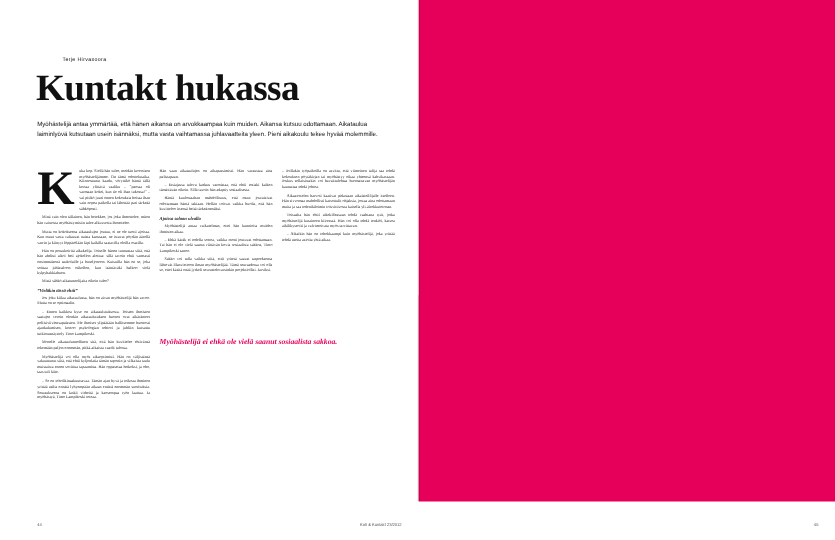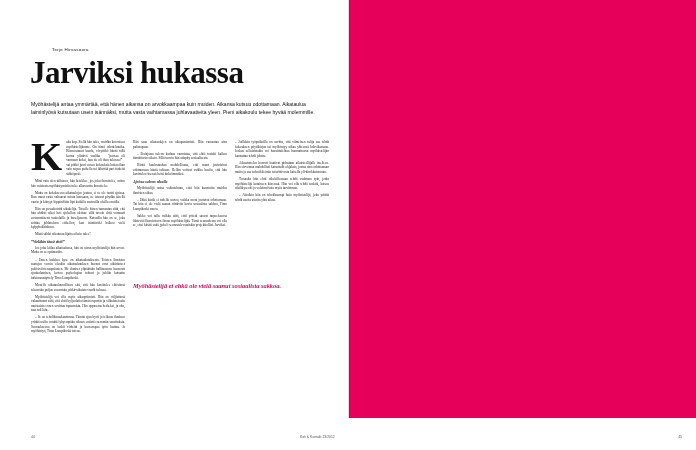--- a/index.html
+++ b/index.html
@@ -40,21 +40,21 @@
 
   .spine{position:absolute;left:348px;top:0;width:2px;height:418px;background:rgba(0,0,0,.12);}
 </style>
 </head>
 <body>
 
 <div class="page">
 
   <div class="left-page">
     <div class="byline">Terje Hirvasoora</div>
-    <div class="headline">Jarviksi hukassa</div>
+    <div class="headline">Kuntakt hukassa</div>
     <div class="deck">Myöhästelijä antaa ymmärtää, että hänen aikansa on arvokkaampaa kuin muiden. Aikansa kutsuu odottamaan. Aikataulua laiminlyövä kutsutaan usein isännäksi, mutta vasta vaihtamassa juhlavaatteita yleen. Pieni aikakoulu tekee hyvää molemmille.</div>
 
     <div class="col c1">
       <p class="noind"><span class="dropcap">K</span><span>uka kop. Siellä hän tulee, meidän kroonisen myöhästelijämme. On tämä odottelutaika. Kiinnostunut kaadu, vöryttikö häntä tällä kertaa ylittävä vaaliku – ”paossa oli varmaan kokei, kun tie oli ihan tukossa!” – vai pitikö juuri ennen kokouksia hoitaa ihan vain nopea paikella tai lähettää pari tärkeää sähköposti.</span></p>
       <p>Minä vain olen tällainen, hän hetekkee, jos joku ihmettelee, miten hän vaistosta myöhästymisiin tulee alkuvuotta ihmettelee.</p>
       <p>Mutta on kokokseena aikataulujen joutuu, ei ne ole tuotti ajoissa. Kun muut vasta valtaavat naista kanssaan, ne istuvat pöydän äärellä varrin ja kiinyyt löppärölään läpi kaikilla saatavilla oleilla osatilla.</p>
       <p>Hän on pessukoiritä aikakelija. Toiselle hänen tunnustaa siitä, että hän ahdisti aikoi heti ajokellon alettua: sillä tavoin ehtii varmasti ensimmäisenä taukolaille ja buseljonoon. Kutsuilla hän on se, joka soittaa juhlataloon etikellon, kun isäntäväki halkoo vielä kylpyhakkiahuen.</p>
       <p>Mistä sähkö aikatunnelijaita oikein tulee?</p>
       <h4>”Vieläkin tässä ehtii”</h4>
       <p>Jos joku kiilaa aikataulussa, hän on aivan myöhästelijä hän arvoo. Mutta on se optimaalin.</p>

